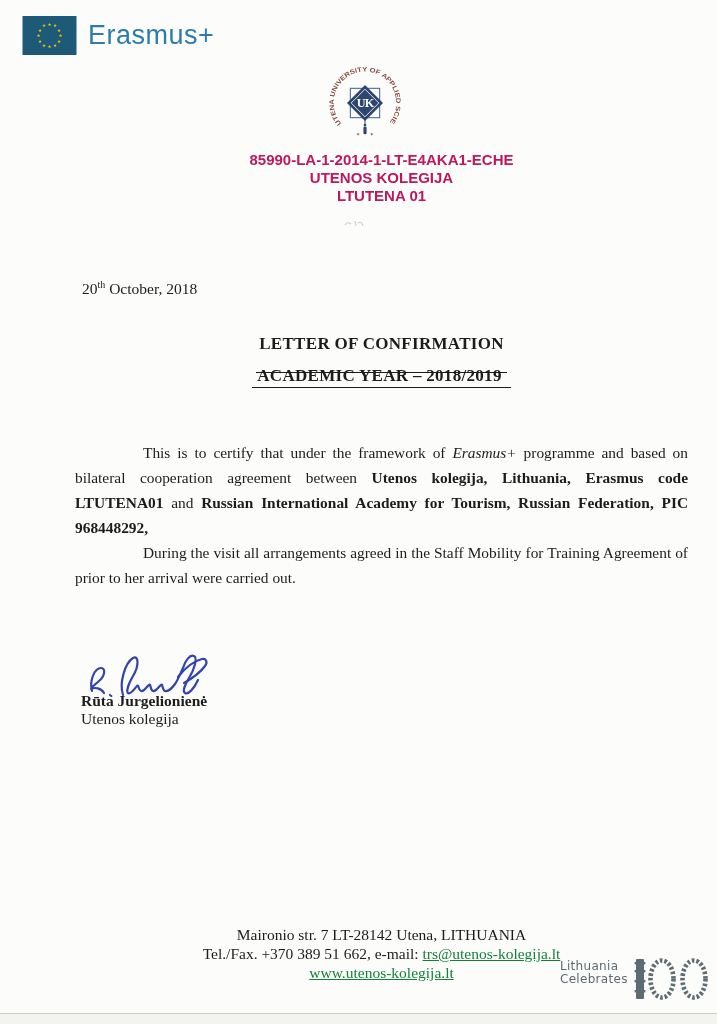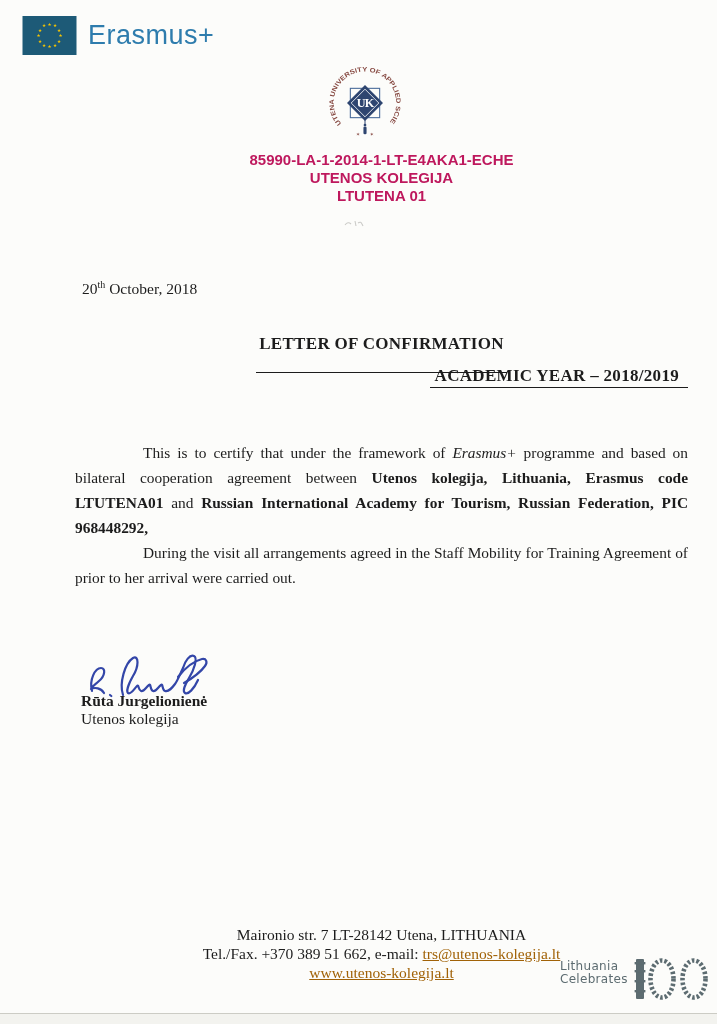--- a/index.html
+++ b/index.html
@@ -22,38 +22,38 @@
   .ref-block{position:absolute;left:75px;top:151px;width:613px;text-align:center;
     font-family:"Liberation Sans",sans-serif;font-weight:bold;font-size:15px;line-height:18px;color:#be185d;}
   
   .smudge{position:absolute;left:341px;top:217px;opacity:.45;filter:blur(.4px);}
   
   .date-line{position:absolute;left:82px;top:280px;font-size:15.5px;}
   .date-line sup{font-size:10px;line-height:0;}
   
   .title-row{position:absolute;left:75px;width:613px;text-align:center;}
   .title-main{top:334px;}
-  .title-year{top:366px;text-align:right;}
+  .title-year{top:366px;text-align:center;}
   .title-row span{display:inline-block;font-weight:bold;font-size:17px;letter-spacing:.3px;
     border-bottom:1.6px solid #1c1c1c;padding:0 3px 18px 3px;}
   .title-year span{padding:0 9px 1px 5px;}
   
   .body-text{position:absolute;left:75px;top:440px;width:613px;
     font-size:15.4px;line-height:25px;text-align:justify;}
   .body-text p{margin:0;text-indent:68px;}
   .em{font-style:italic;}
   .b{font-weight:bold;}
   
   .signature{position:absolute;left:85px;top:647px;}
   .sig-block{position:absolute;left:81px;top:692px;font-size:15.5px;line-height:17.5px;}
   .sig-name{font-weight:bold;}
   
   .footer{position:absolute;left:75px;top:925px;width:613px;text-align:center;
     font-size:15.5px;line-height:19px;}
-  .footer a{color:#a16207;text-decoration:underline;}
+  .footer a{color:#15803d;text-decoration:underline;}
   
   .lt100{position:absolute;left:560px;top:960px;color:#5d6c71;
     font-family:"DejaVu Sans",sans-serif;font-size:12px;line-height:12.5px;letter-spacing:.3px;}
   .lt100-number{position:absolute;left:630px;top:956px;}
   .lt100-number .stroke{stroke:#5d6c71;fill:none;}
   .lt100-number .fill{fill:#5d6c71;}
   
   .scan-edge{position:absolute;left:0;right:0;top:1013px;height:1px;background:#ccccc5;}
   .scan-foot{position:absolute;left:0;right:0;top:1014px;bottom:0;background:#f3f3ef;}
 </style>

